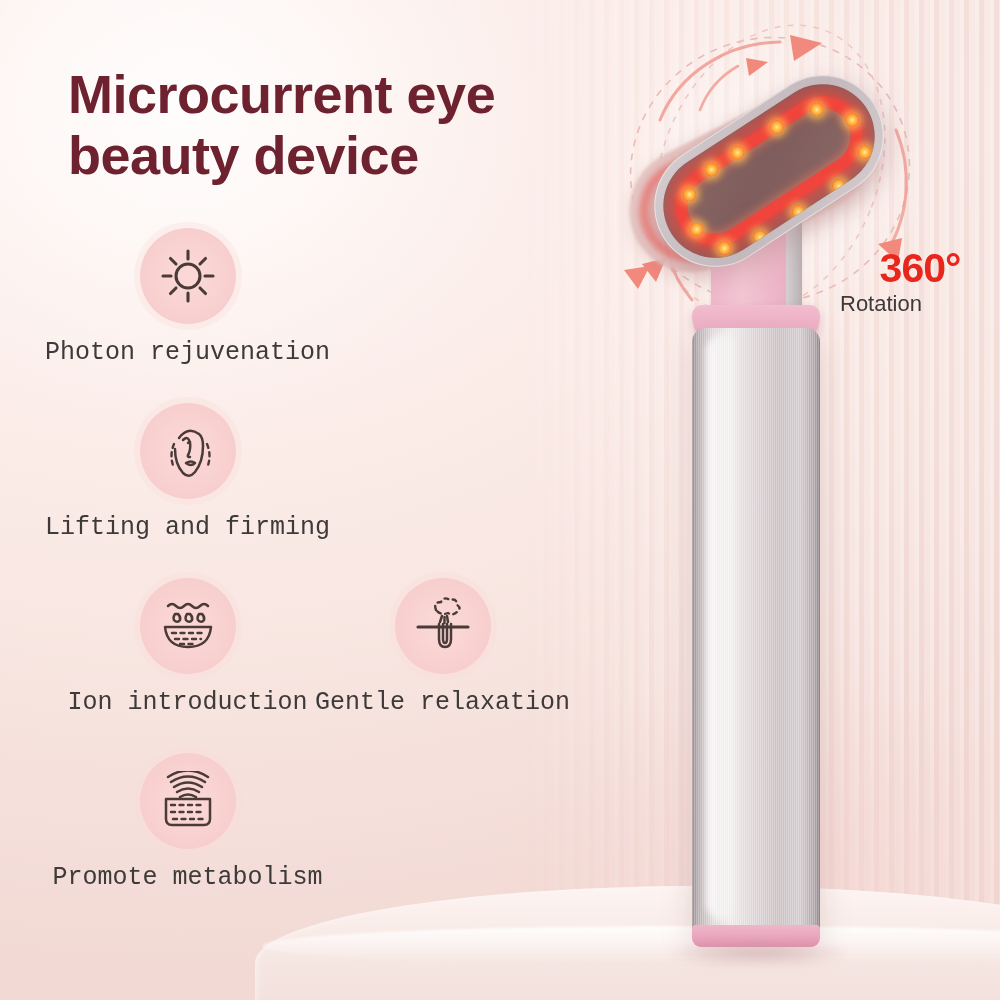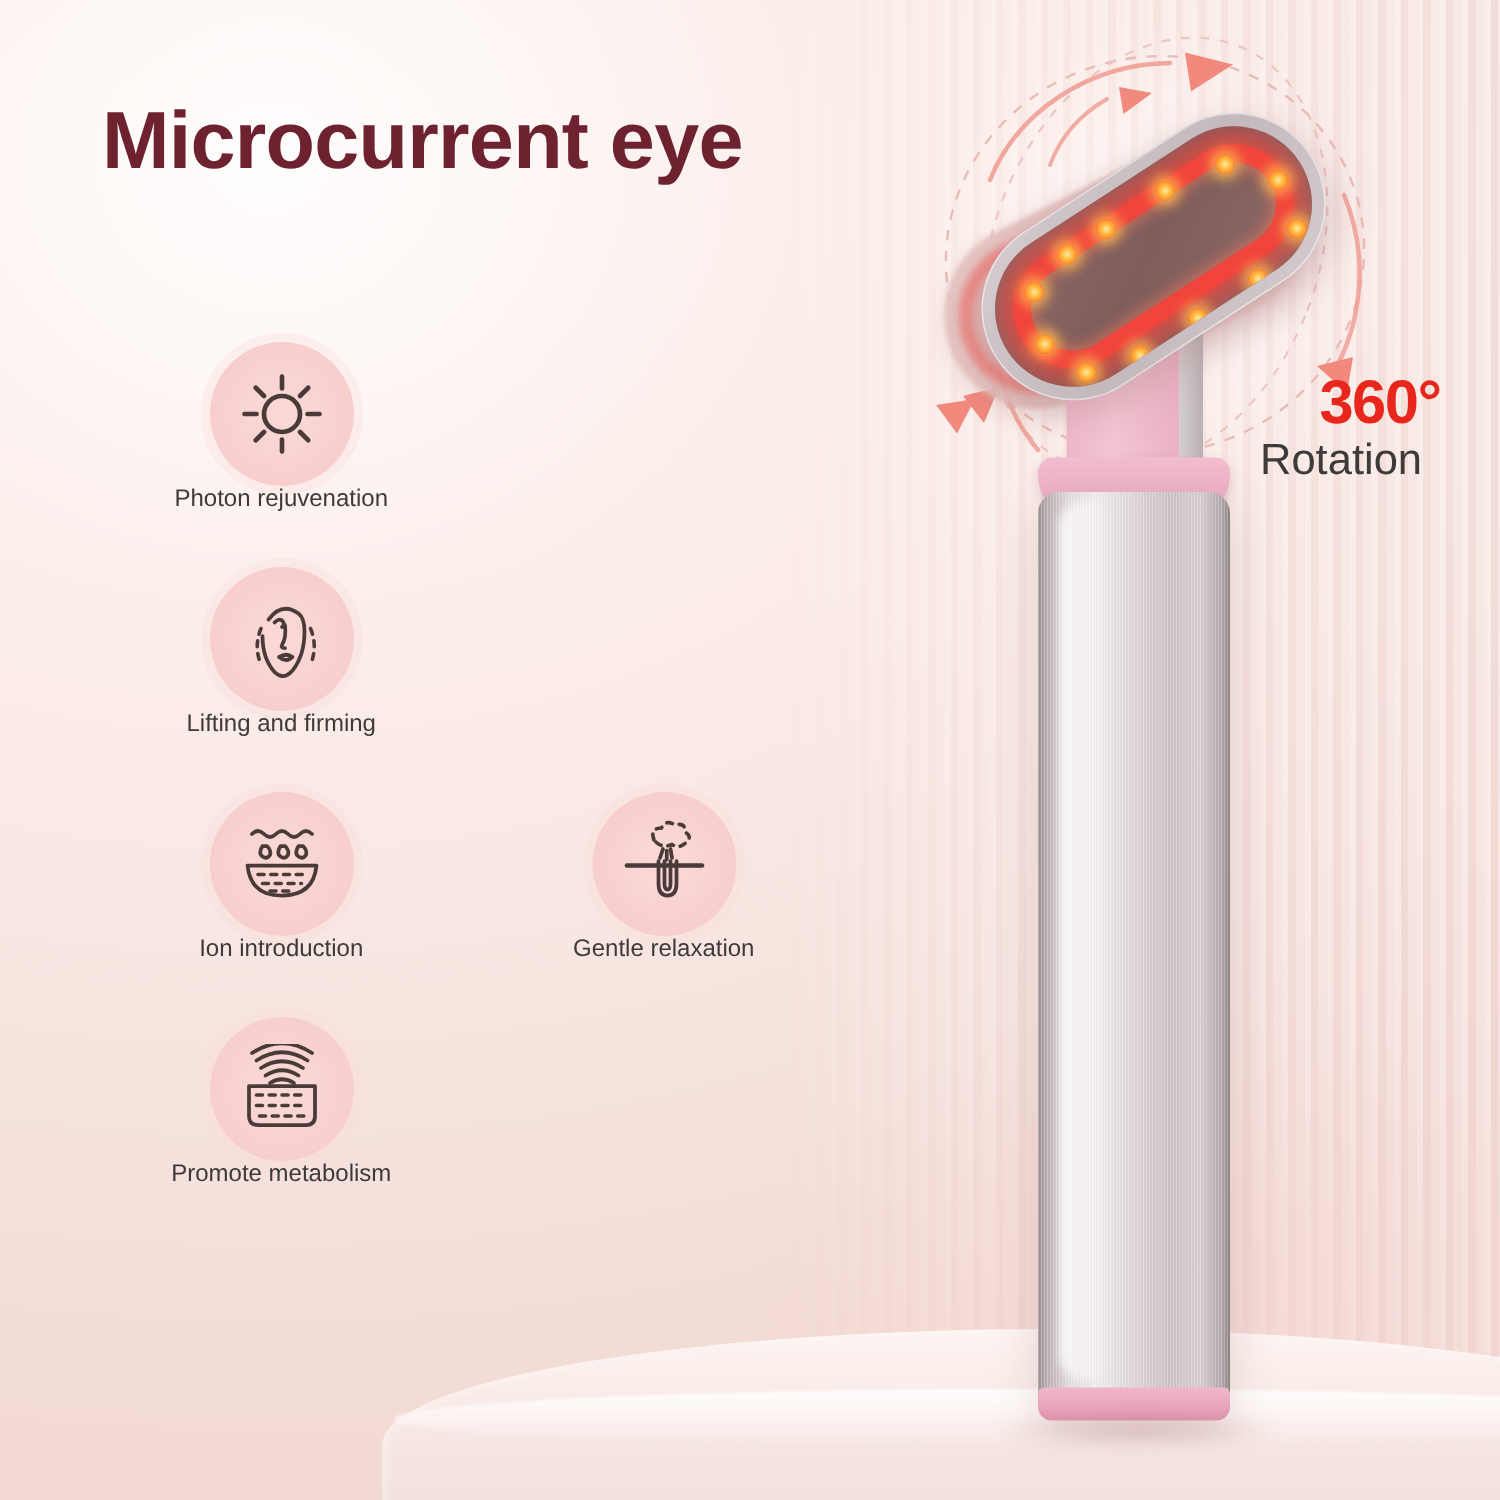--- a/index.html
+++ b/index.html
@@ -38,21 +38,21 @@
   .headline .l2{display:block;}
 
   
   .features{position:absolute;left:60px;top:228px;width:530px;}
   .frow{display:flex;margin-bottom:36px;}
   .fcell{width:255px;display:flex;flex-direction:column;align-items:center;}
   .fbubble{width:96px;height:96px;border-radius:50%;
     background:radial-gradient(closest-side,#fbd9d7 0%,#f9d3d1 62%,#f7cecd 100%);
     display:flex;align-items:center;justify-content:center;
     box-shadow:0 0 0 6px rgba(250,222,219,.35);}
-  .flabel{font-size:16px;color:#3e3a39;white-space:nowrap;}
+  .flabel{margin-top:14px;font-size:25px;color:#3e3a39;white-space:nowrap;font-family:Liberation Mono, monospace;}
   svg.ic{display:block;}
   .st{fill:none;stroke:#4a3b38;stroke-width:3.1;stroke-linecap:round;stroke-linejoin:round;}
   .st-thin{fill:none;stroke:#4a3b38;stroke-width:2.5;stroke-linecap:round;stroke-linejoin:round;}
   .dash2{fill:none;stroke:#4a3b38;stroke-width:2.4;stroke-linecap:round;stroke-dasharray:4 4.5;}
   .fl{fill:#4a3b38;}
 
   
   .device{position:absolute;left:600px;top:0;width:400px;height:1000px;}
   .halo{position:absolute;left:20px;top:20px;width:310px;height:300px;border-radius:50%;
     background:radial-gradient(closest-side, rgba(255,255,255,.55), rgba(255,255,255,0));}
@@ -103,35 +103,36 @@
   .handle-gloss{position:absolute;left:14px;top:6px;width:34px;bottom:20px;border-radius:18px;
     background:linear-gradient(90deg, rgba(255,255,255,.85), rgba(255,255,255,0));filter:blur(3px);}
   .handle-base{position:absolute;left:92px;top:925px;width:128px;height:22px;border-radius:4px 4px 9px 9px;
     background:linear-gradient(180deg,#f0b6ca 0%,#e8a3bb 60%,#dd93ad 100%);}
   .handle-shadow{position:absolute;left:64px;top:940px;width:190px;height:26px;border-radius:50%;
     background:radial-gradient(closest-side, rgba(196,150,155,.45), rgba(196,150,155,0));filter:blur(3px);}
 
   
   .badge{position:absolute;left:240px;top:248px;width:160px;text-align:left;}
   .badge .num{font-size:41px;font-weight:bold;color:#e8261c;line-height:1;letter-spacing:-1px;text-align:center;}
-  .badge .sub{font-size:29px;color:#3e3a39;margin-top:4px;line-height:1;}
+  .badge .sub{font-size:22px;color:#3e3a39;margin-top:4px;line-height:1;}
 </style>
 </head>
 <body>
 
 <div id="stage">
 
   <div class="glow-tl"></div>
   <div class="stripes"></div>
   <div class="glow-br"></div>
   <div class="podium"></div>
   <div class="podium-lip"></div>
 
   <div class="headline">
     <span>Microcurrent eye</span>
+    <span class="l2">beauty device</span>
   </div>
 
   <div class="features">
 
     <div class="frow">
       <div class="fcell">
         <div class="fbubble">
           <svg class="ic" width="60" height="60" viewBox="0 0 60 60">
             <circle class="st" cx="30" cy="30" r="12"></circle>
             <g class="st">

